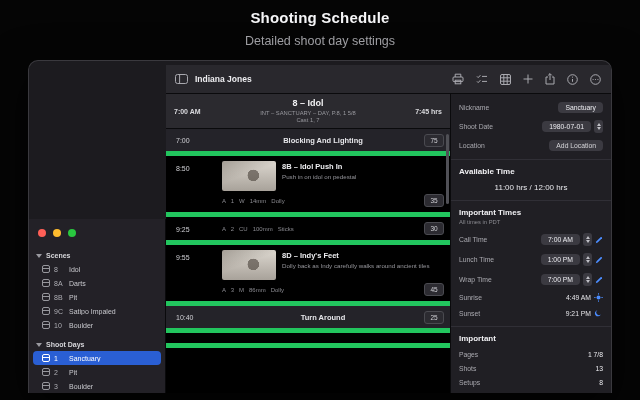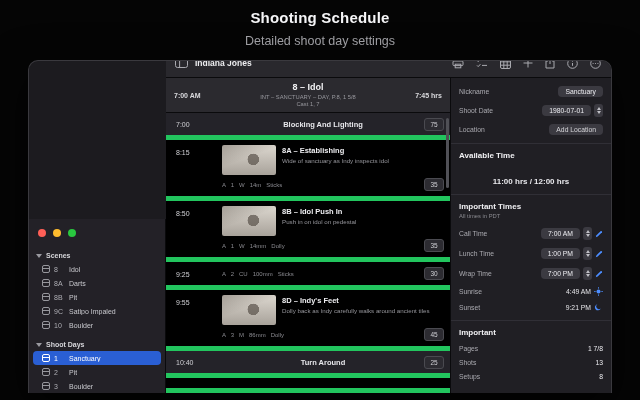--- a/index.html
+++ b/index.html
@@ -81,21 +81,21 @@
   
   .inspector{width:161px;flex:none;background:#201f24;border-left:1px solid #0a0a0c;padding:8px 8px 0;box-sizing:border-box;overflow:hidden;}
   .insp-title{font-size:8.5px;font-weight:700;color:#f0f0f3;margin-bottom:9px;}
   .frow{display:flex;align-items:center;justify-content:space-between;margin-bottom:7px;}
   .flabel{font-size:6.8px;color:#aaaab0;}
   .pill{background:#3b3a41;border-radius:4px;padding:2px 7px;font-size:6.8px;color:#ececf0;}
   .btn-pill{background:#3b3a41;border-radius:4px;padding:2px 7px;font-size:6.8px;color:#d6d6da;}
   .fright{display:flex;align-items:center;gap:3px;}
   .sep{border-top:1px solid #302f36;margin:8px -8px 7px;}
   .sec-title{font-size:8px;font-weight:700;color:#f0f0f3;}
-  .avail-val{text-align:center;font-size:8px;font-weight:700;color:#e8e8ec;margin:17px 0 2px;}
+  .avail-val{text-align:center;font-size:8px;font-weight:400;color:#e8e8ec;margin:7px 0 2px;}
   .note{font-size:5.8px;color:#8a8a90;margin:2px 0 8px;}
   .val{font-size:6.8px;color:#e4e4e8;}
   .stat-val{font-size:6.8px;color:#ececf0;}
   .stepper{width:9px;height:13px;background:#3b3a41;border-radius:3px;display:flex;flex-direction:column;align-items:center;justify-content:center;gap:1px;flex:none;}
   .st-up{width:0;height:0;border-left:2.5px solid transparent;border-right:2.5px solid transparent;border-bottom:3px solid #c0c0c6;}
   .st-dn{width:0;height:0;border-left:2.5px solid transparent;border-right:2.5px solid transparent;border-top:3px solid #c0c0c6;}
   .ic{display:flex;align-items:center;justify-content:center;flex:none;}
 </style>
 </head>
 <body>
@@ -252,36 +252,20 @@
           </div>
 
           <div class="rows">
 
             <div class="row band">
               <span class="rtime">7:00</span>
               <span class="band-label">Blocking And Lighting</span>
               <span class="chip">75</span>
             </div>
 
-            <div class="row shot">
-              <span class="rtime">8:15</span>
-              <div class="rbody">
-                <div class="rtop">
-                  <div class="thumb"></div>
-                  <div class="rtext">
-                    <div class="rtitle">8A – Establishing</div>
-                    <div class="rdesc">Wide of sanctuary as Indy inspects idol</div>
-                  </div>
-                </div>
-                <div class="rbot">
-                  <span class="rmeta">A   1   W   14m   Sticks</span>
-                  <span class="chip">35</span>
-                </div>
-              </div>
-            </div>
 
             <div class="row shot">
               <span class="rtime">8:50</span>
               <div class="rbody">
                 <div class="rtop">
                   <div class="thumb"></div>
                   <div class="rtext">
                     <div class="rtitle">8B – Idol Push In</div>
                     <div class="rdesc">Push in on idol on pedestal</div>
                   </div>

